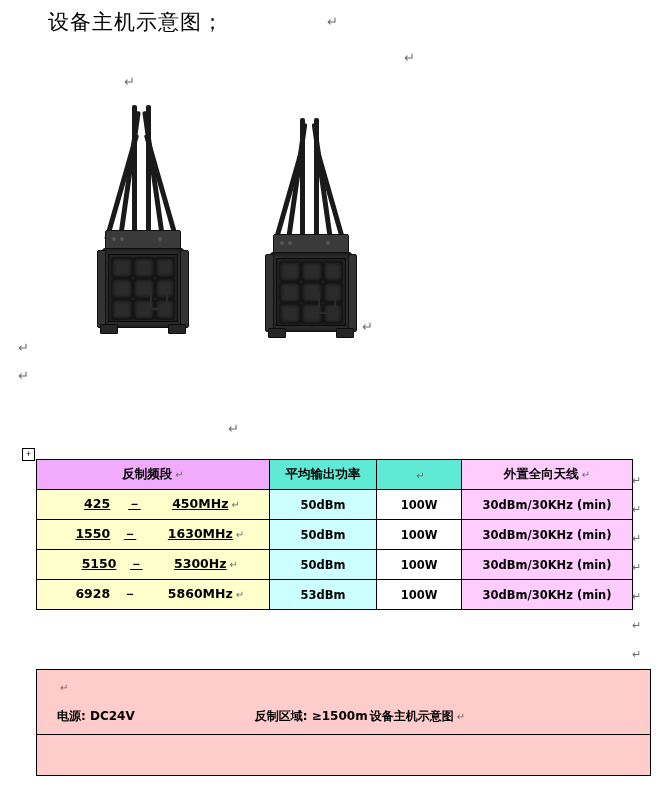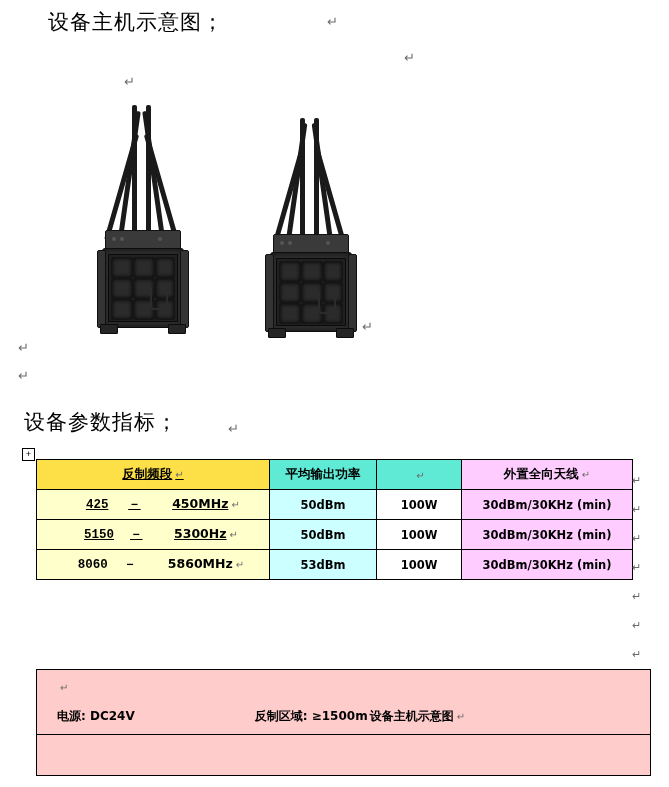--- a/index.html
+++ b/index.html
@@ -119,29 +119,29 @@
   .col-band { width: 232px; background: #ffffcc; }
   .col-avg  { width: 106px; background: #ccffff; }
   .col-peak { width: 84px;  background: #ffffff; }
   .col-chan { width: 170px; background: #ffccff; }
 
   th.col-band, th.col-avg, th.col-chan {
     font-size: 12.5px;
   }
   th.hdr-avg { background: #5eead4; }
   th.hdr-chan { background: #ffccff; }
-  th.hdr-band { background: #fde047; text-decoration: underline; }
+  th.hdr-band { background: #f0abfc; }
 
   .band-cell {
     text-align: left;
     padding-left: 18px;
     font-size: 12.5px;
     position: relative;
   }
-  .band-low { display: inline-block; width: 62px; font-family: Liberation Mono, monospace; }
+  .band-low { display: inline-block; width: 62px; }
   .band-dash { display: inline-block; width: 44px; text-align: left; }
   .u { text-decoration: underline; }
 
   .mark {
     color: #6b6b6b;
     font-size: 10px;
     font-family: "Liberation Sans", sans-serif;
     font-weight: normal;
     margin-left: 3px;
   }
@@ -185,21 +185,20 @@
     font-family: "Liberation Sans", sans-serif;
     font-size: 11px;
   }
 </style>
 </head>
 <body>
 
 <div class="page">
 
   <div class="heading" id="heading-main">设备主机示意图；</div>
-  <div class="heading" id="heading-params">设备参数指标；</div>
 
   <div class="pilcrow" style="left:327px; top:14px;">↵</div>
   <div class="pilcrow" style="left:404px; top:50px;">↵</div>
   <div class="pilcrow" style="left:124px; top:74px;">↵</div>
   <div class="pilcrow" style="left:362px; top:319px;">↵</div>
   <div class="pilcrow" style="left:18px; top:340px;">↵</div>
   <div class="pilcrow" style="left:18px; top:368px;">↵</div>
   <div class="pilcrow" style="left:228px; top:421px;">↵</div>
 
   <div class="device" style="left:92px; top:100px; width:110px; height:230px;">
@@ -289,34 +288,42 @@
     <tr>
       <td class="col-band band-cell">
         <span class="band-low u">425</span><span class="band-dash u">－</span><span class="u">450MHz</span><span class="mark">↵</span>
       </td>
       <td class="col-avg">50dBm</td>
       <td class="col-peak">100W</td>
       <td class="col-chan">30dBm/30KHz (min)</td>
     </tr>
 
 
-
-
     <tr>
       <td class="col-band band-cell">
-        <span class="band-low u">5150</span><span class="band-dash u">－</span><span class="u">5300Hz</span><span class="mark">↵</span>
+        <span class="band-low u">1550</span><span class="band-dash u">－</span><span class="u">1630MHz</span><span class="mark">↵</span>
       </td>
       <td class="col-avg">50dBm</td>
       <td class="col-peak">100W</td>
       <td class="col-chan">30dBm/30KHz (min)</td>
     </tr>
 
+
     <tr>
       <td class="col-band band-cell">
-        <span class="band-low">8060</span><span class="band-dash">－</span><span>5860MHz</span><span class="mark">↵</span>
+        <span class="band-low u">5150</span><span class="band-dash u">－</span><span class="u">5300Hz</span><span class="mark">↵</span>
+      </td>
+      <td class="col-avg">50dBm</td>
+      <td class="col-peak">100W</td>
+      <td class="col-chan">30dBm/30KHz (min)</td>
+    </tr>
+
+    <tr>
+      <td class="col-band band-cell">
+        <span class="band-low">6928</span><span class="band-dash">－</span><span>5860MHz</span><span class="mark">↵</span>
       </td>
       <td class="col-avg">53dBm</td>
       <td class="col-peak">100W</td>
       <td class="col-chan">30dBm/30KHz (min)</td>
     </tr>
   </tbody>
     </table>
 
   <table class="footer-tbl">
     <tbody>

